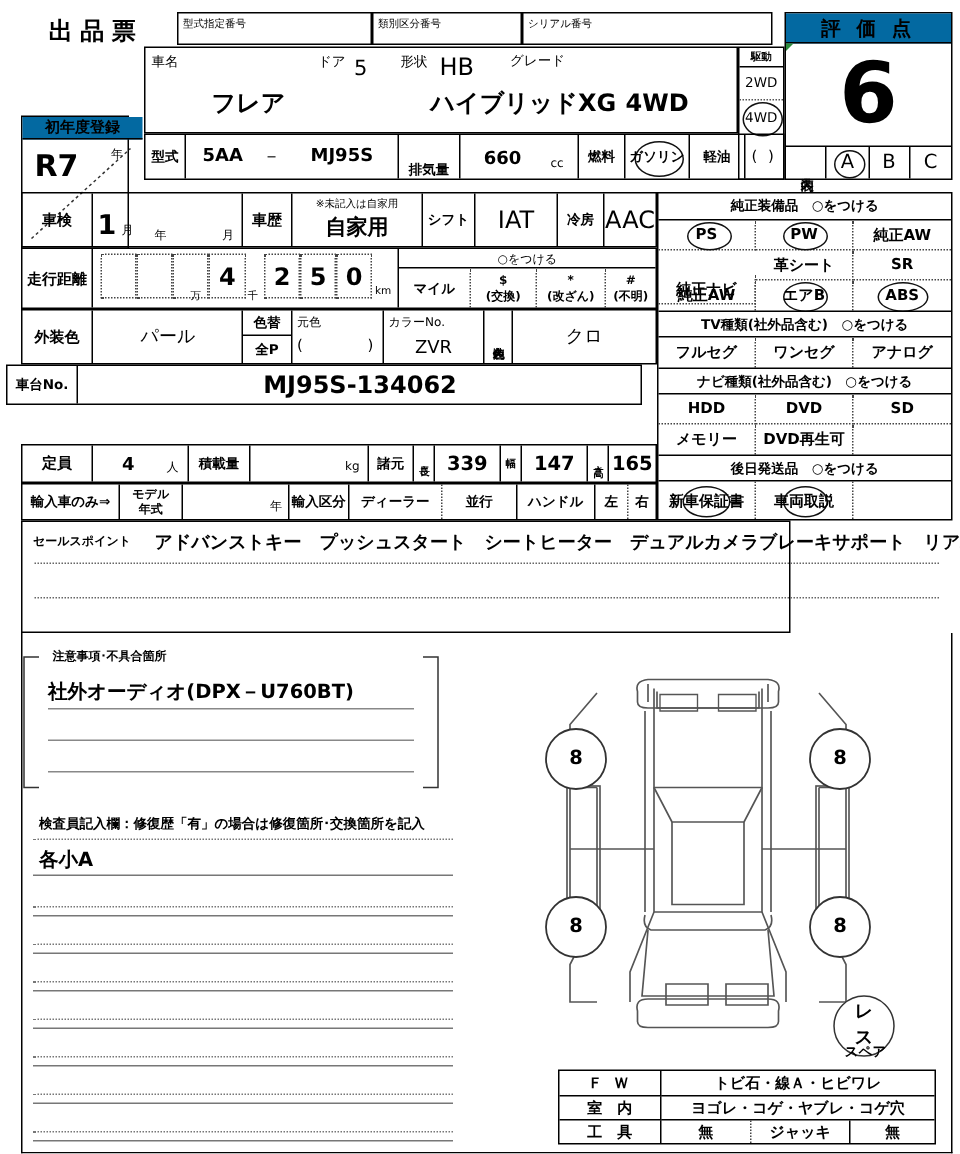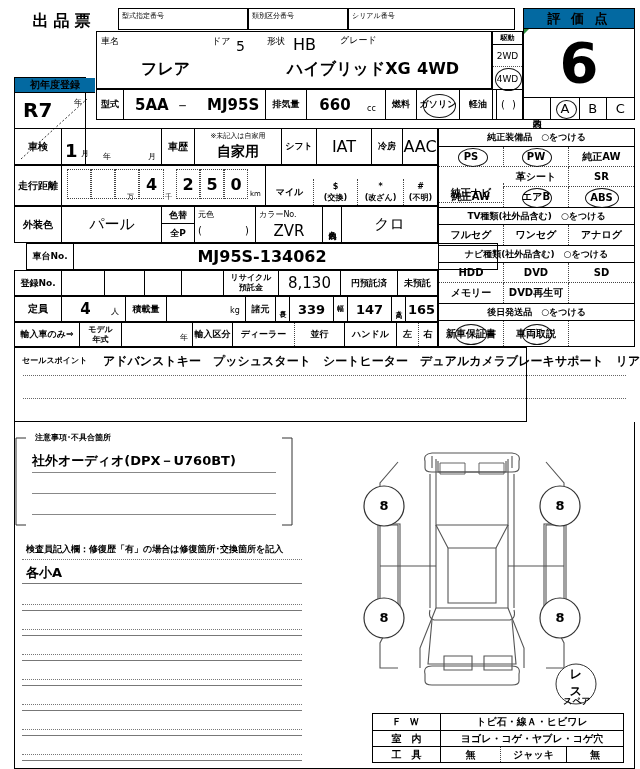--- a/index.html
+++ b/index.html
@@ -13,21 +13,21 @@
   .bx{border:1px solid #000;}
   .ctr{display:flex;align-items:center;justify-content:center;text-align:center;}
   .t7{font-size:7px;}
   .t8{font-size:8px;}
   .t9{font-size:9px;}
   .t10{font-size:10px;}
   .t11{font-size:11px;}
   .t12{font-size:12px;}
   .t13{font-size:13px;}
   .t14{font-size:14px;}
-  .t15{font-size:15px;}
+  .t15{font-size:12px;}
   .t16{font-size:16px;}
   .t18{font-size:18px;}
   .t20{font-size:20px;}
   .b{font-weight:bold;}
   .blue{background:#0369a1;}
   .dotb{border-bottom:1px dotted #555;}
   .solr{border-right:1px solid #000;}
   .solb{border-bottom:1px solid #000;}
   .solt{border-top:1px solid #000;}
   .soll{border-left:1px solid #000;}
@@ -113,21 +113,21 @@
       <span class="ovalmark" style="left:2px;top:1px;width:25px;height:21px;"></span>
     </div>
   </div>
 
   <div class="abs bx" style="left:96px;top:89px;width:427px;height:31px;">
     <div class="abs ctr t9 b solr" style="left:0;top:0;width:27px;height:29px;">型式</div>
     <div class="abs t15 b" style="left:38px;top:6px;">5AA</div>
     <div class="abs t15" style="left:78px;top:6px;">－</div>
     <div class="abs t15 b" style="left:110px;top:6px;">MJ95S</div>
     <div class="abs soll" style="left:168px;top:0;width:1px;height:29px;"></div>
-    <div class="abs ctr t9 b" style="left:169px;top:0;width:40px;height:29px;line-height:9px;align-items:center;">
+    <div class="abs ctr t9 b" style="left:169px;top:10px;width:40px;height:29px;line-height:9px;align-items:center;">
       <span style="display:block;">排気量</span>
     </div>
     <div class="abs soll" style="left:209px;top:0;width:1px;height:29px;"></div>
     <div class="abs t15 b ctr" style="left:210px;top:0;width:56px;height:29px;">660</div>
     <div class="abs t8" style="left:270px;top:14px;">cc</div>
     <div class="abs soll" style="left:288px;top:0;width:1px;height:29px;"></div>
     <div class="abs ctr t9 b" style="left:289px;top:0;width:30px;height:29px;">燃料</div>
     <div class="abs soll" style="left:319px;top:0;width:1px;height:29px;"></div>
     <div class="abs ctr t9 b" style="left:320px;top:0;width:42px;height:29px;">
       <span style="position:relative;z-index:2;">ガソリン</span>
@@ -168,20 +168,21 @@
     <div class="abs dashbox" style="left:76px;top:3px;width:24px;height:30px;"></div>
     <div class="abs dashbox" style="left:100px;top:3px;width:24px;height:30px;"></div>
     <div class="abs t7" style="left:112px;top:26px;">万</div>
     <div class="abs dashbox ctr t16 b" style="left:124px;top:3px;width:25px;height:30px;">4</div>
     <div class="abs t7" style="left:150px;top:26px;">千</div>
     <div class="abs dashbox ctr t16 b" style="left:161px;top:3px;width:24px;height:30px;">2</div>
     <div class="abs dashbox ctr t16 b" style="left:185px;top:3px;width:24px;height:30px;">5</div>
     <div class="abs dashbox ctr t16 b" style="left:209px;top:3px;width:24px;height:30px;">0</div>
     <div class="abs t7" style="left:235px;top:24px;">km</div>
     <div class="abs soll" style="left:250px;top:0;width:1px;height:39px;"></div>
+    <div class="abs ctr t8 solb" style="left:251px;top:0;width:171px;height:13px;">○をつける</div>
     <div class="abs ctr t9 b" style="left:251px;top:13px;width:47px;height:26px;">
       <span>マイル</span>
     </div>
     <div class="abs" style="left:298px;top:13px;width:1px;height:26px;border-left:1px dotted #444;"></div>
     <div class="abs ctr t8 b" style="left:299px;top:13px;width:43px;height:26px;flex-direction:column;line-height:11px;">
       <span>$</span>
       <span>(交換)</span>
     </div>
     <div class="abs" style="left:342px;top:13px;width:1px;height:26px;border-left:1px dotted #444;"></div>
     <div class="abs ctr t8 b" style="left:343px;top:13px;width:45px;height:26px;flex-direction:column;line-height:11px;">
@@ -209,38 +210,25 @@
     <div class="abs t8" style="left:244px;top:2px;">カラーNo.</div>
     <div class="abs ctr t15" style="left:241px;top:14px;width:66px;height:20px;">ZVR</div>
     <div class="abs soll" style="left:307px;top:0;width:1px;height:35px;"></div>
     <div class="abs ctr t8 b" style="left:308px;top:0;width:18px;height:35px;">
       <span style="writing-mode:vertical-rl;text-orientation:upright;line-height:9px;font-size:8px;">内装色</span>
     </div>
     <div class="abs soll" style="left:326px;top:0;width:1px;height:35px;"></div>
     <div class="abs ctr t15" style="left:327px;top:0;width:95px;height:35px;">クロ</div>
   </div>
 
-  <div class="abs bx" style="left:26px;top:243px;width:472px;height:27px;">
+  <div class="abs bx" style="left:4px;top:243px;width:424px;height:27px;">
     <div class="abs ctr t9 b solr" style="left:0;top:0;width:47px;height:25px;">車台No.</div>
     <div class="abs ctr t16 b" style="left:48px;top:0;width:374px;height:25px;">MJ95S-134062</div>
   </div>
 
-  <div class="abs bx" style="left:14px;top:270px;width:424px;height:26px;">
-    <div class="abs ctr t9 b solr" style="left:0;top:0;width:47px;height:24px;">登録No.</div>
-    <div class="abs solr" style="left:47px;top:0;width:43px;height:24px;"></div>
-    <div class="abs solr" style="left:90px;top:0;width:40px;height:24px;"></div>
-    <div class="abs solr" style="left:130px;top:0;width:37px;height:24px;"></div>
-    <div class="abs solr" style="left:167px;top:0;width:42px;height:24px;"></div>
-    <div class="abs ctr t8 b solr" style="left:209px;top:0;width:55px;height:24px;line-height:10px;">
-      <span style="display:block;">リサイクル<br>預託金</span>
-    </div>
-    <div class="abs ctr t15 solr" style="left:264px;top:0;width:62px;height:24px;">8,130</div>
-    <div class="abs ctr t9 b solr" style="left:326px;top:0;width:57px;height:24px;">円預託済</div>
-    <div class="abs ctr t9 b" style="left:383px;top:0;width:39px;height:24px;">未預託</div>
-  </div>
 
   <div class="abs bx" style="left:14px;top:296px;width:424px;height:26px;">
     <div class="abs ctr t10 b solr" style="left:0;top:0;width:47px;height:24px;">定員</div>
     <div class="abs ctr t15 b" style="left:48px;top:0;width:45px;height:24px;">4</div>
     <div class="abs t8" style="left:96px;top:9px;">人</div>
     <div class="abs soll" style="left:110px;top:0;width:1px;height:24px;"></div>
     <div class="abs ctr t9 b solr" style="left:111px;top:0;width:41px;height:24px;">積載量</div>
     <div class="abs ctr t12" style="left:152px;top:0;width:60px;height:24px;"></div>
     <div class="abs t8" style="left:215px;top:9px;">kg</div>
     <div class="abs soll" style="left:230px;top:0;width:1px;height:24px;"></div>

